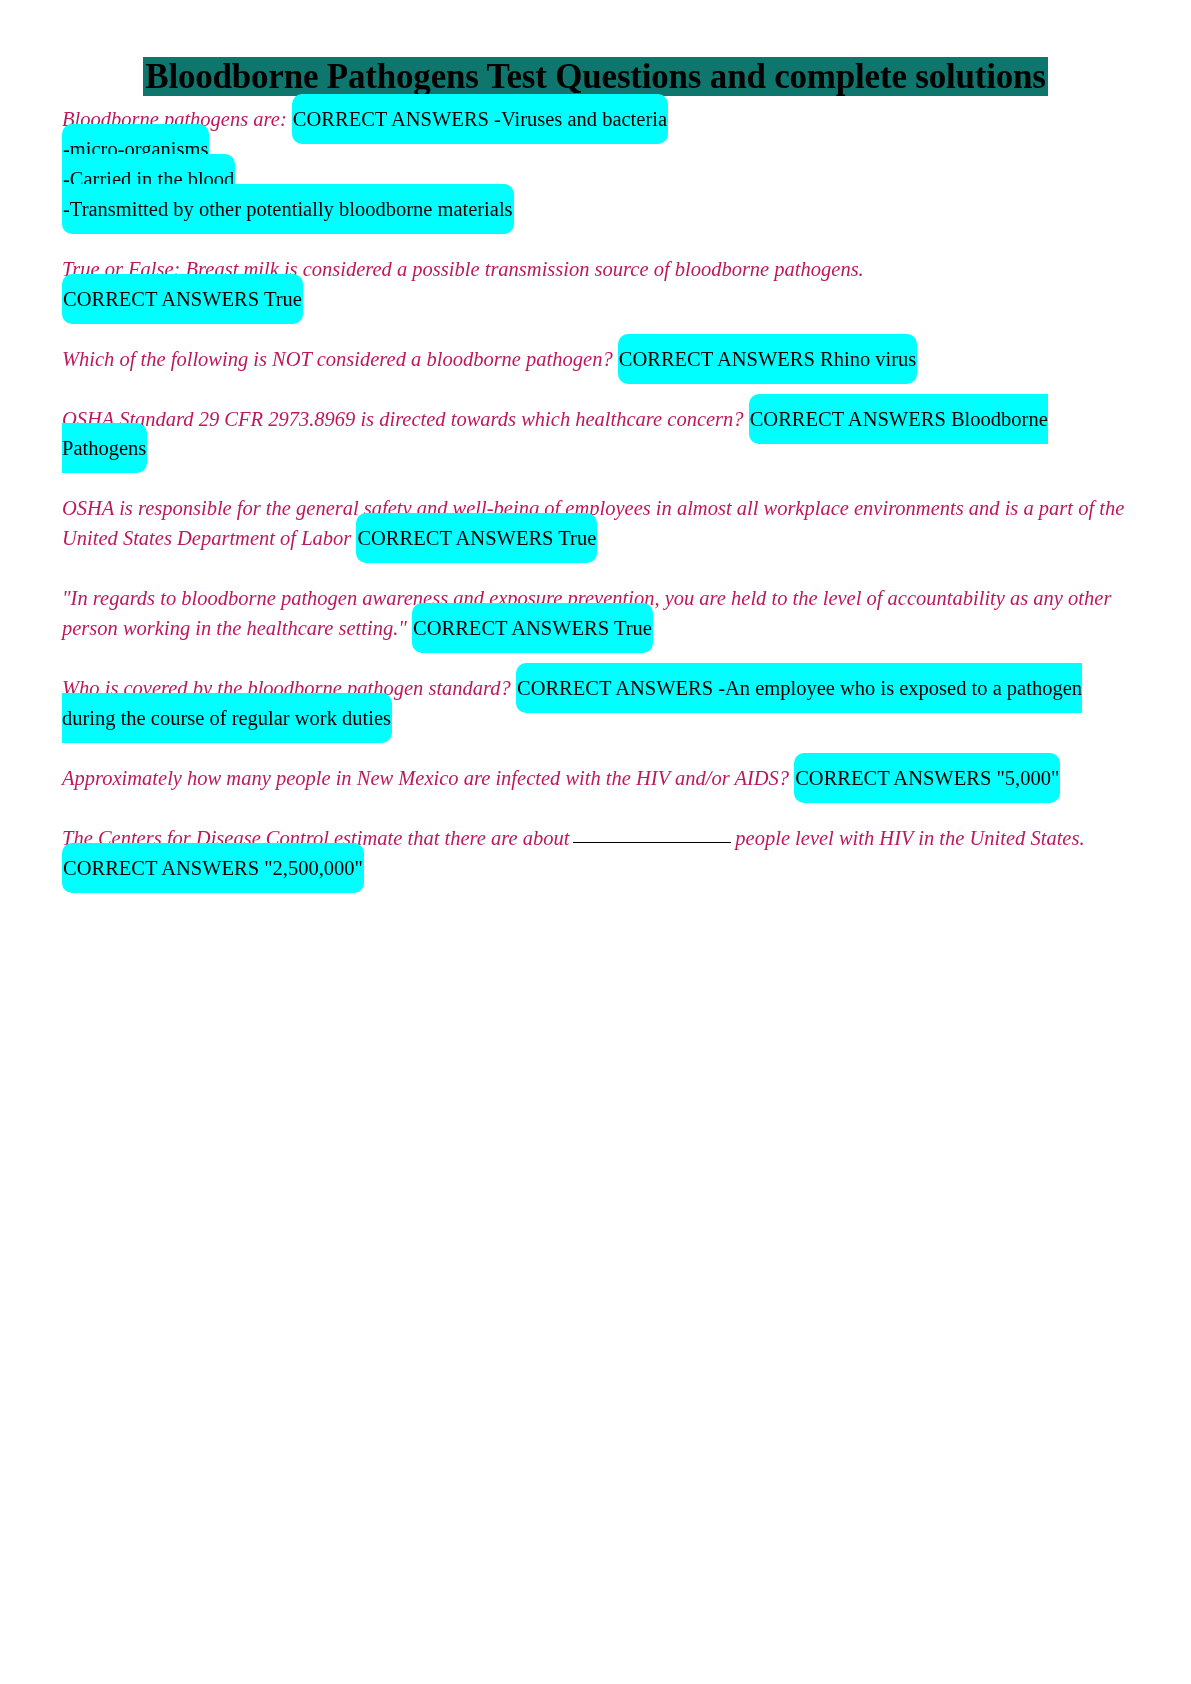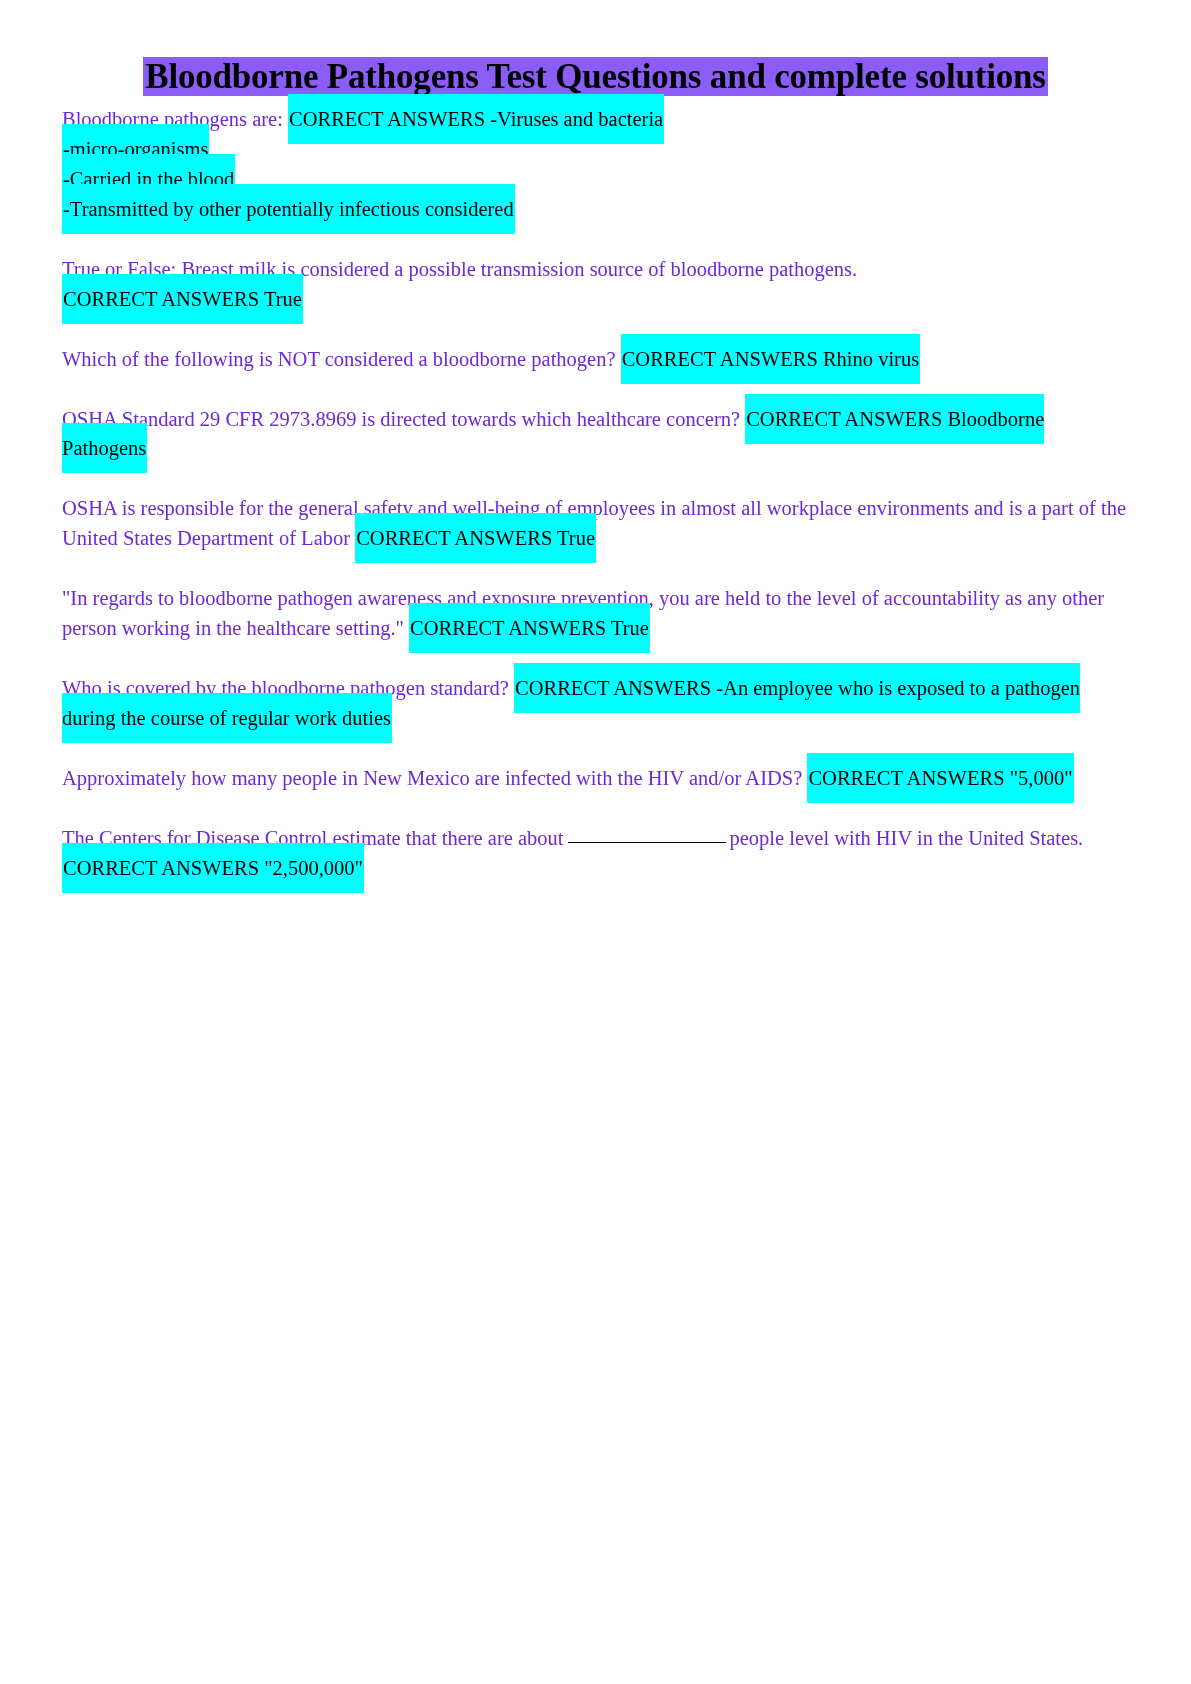--- a/index.html
+++ b/index.html
@@ -22,38 +22,40 @@
   }
   #doc-title {
     text-align: center;
     font-size: 35px;
     font-weight: bold;
     line-height: 1.26;
     margin: 0 0 6px 0;
     letter-spacing: -0.2px;
   }
   #doc-title .hl-yellow {
-    background: #8b5cf6;
+    background: #0f766e;
     padding: 0 2px;
   }
   .qa-block {
     font-size: 20.5px;
     line-height: 1.46;
     margin: 0 0 30px 0;
     text-align: left;
   }
   .qa-block:first-of-type {
     margin-top: 0;
   }
   .q-text {
-    color: #6d28d9;
+    color: #be185d;
+    font-style: italic;
   }
   .hl-cyan {
     background: #00ffff;
     padding: 14px 1px;
+    border-radius: 10px;
   }
   .blank-line {
     display: inline-block;
     width: 158px;
     border-bottom: 1.5px solid #000;
     vertical-align: 2px;
     margin: 0 4px;
   }
 </style>
 </head>
@@ -63,21 +65,21 @@
 
   <h1 id="doc-title">
     <span class="hl-yellow">Bloodborne Pathogens Test Questions and complete solutions</span>
   </h1>
 
   <div class="qa-block">
     <span class="q-text">Bloodborne pathogens are:</span>
     <span class="hl-cyan">CORRECT ANSWERS -Viruses and bacteria</span><br>
     <span class="hl-cyan">-micro-organisms</span><br>
     <span class="hl-cyan">-Carried in the blood</span><br>
-    <span class="hl-cyan">-Transmitted by other potentially infectious considered</span>
+    <span class="hl-cyan">-Transmitted by other potentially bloodborne materials</span>
   </div>
 
   <div class="qa-block">
     <span class="q-text">True or False: Breast milk is considered a possible transmission source of bloodborne pathogens.</span><br>
     <span class="hl-cyan">CORRECT ANSWERS True</span>
   </div>
 
   <div class="qa-block">
     <span class="q-text">Which of the following is NOT considered a bloodborne pathogen?</span>
     <span class="hl-cyan">CORRECT ANSWERS Rhino virus</span>

